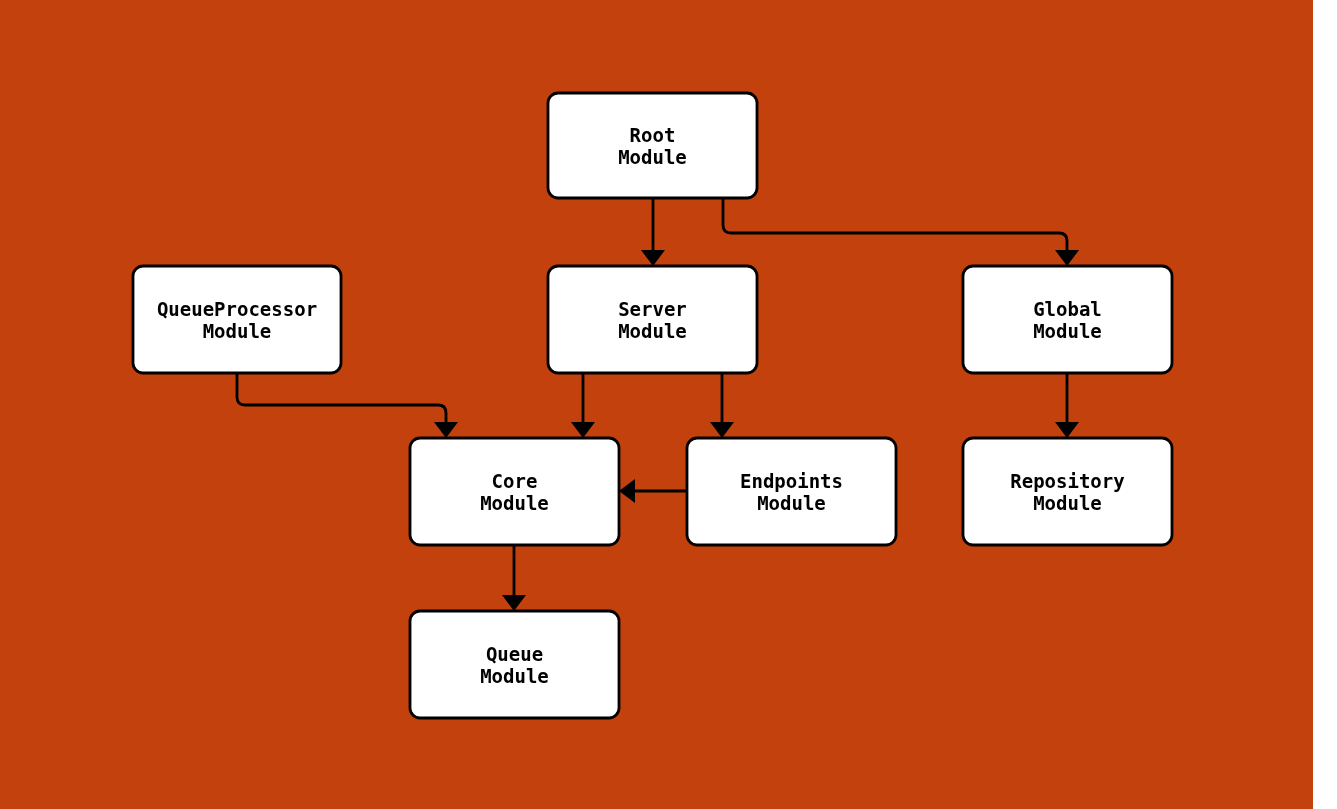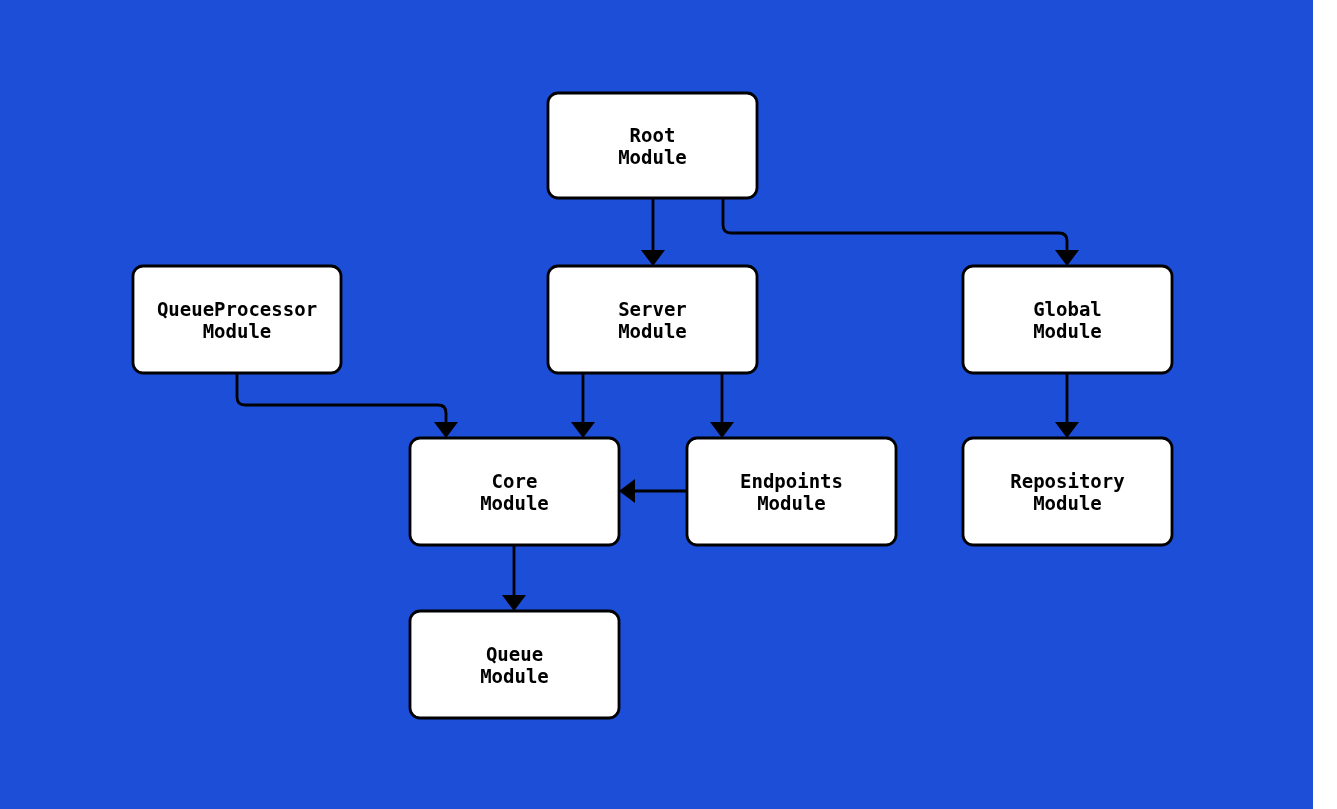--- a/index.html
+++ b/index.html
@@ -7,21 +7,21 @@
     padding: 0;
     background: #ffffff;
     width: 1337px;
     height: 809px;
     overflow: hidden;
   }
   .canvas {
     position: relative;
     width: 1313px;
     height: 809px;
-    background: #1d4ed8;
+    background: #c2410c;
   }
   svg { display: block; }
   .node-box {
     fill: #ffffff;
     stroke: #000000;
     stroke-width: 2.8;
   }
   .edge-line {
     fill: none;
     stroke: #000000;

